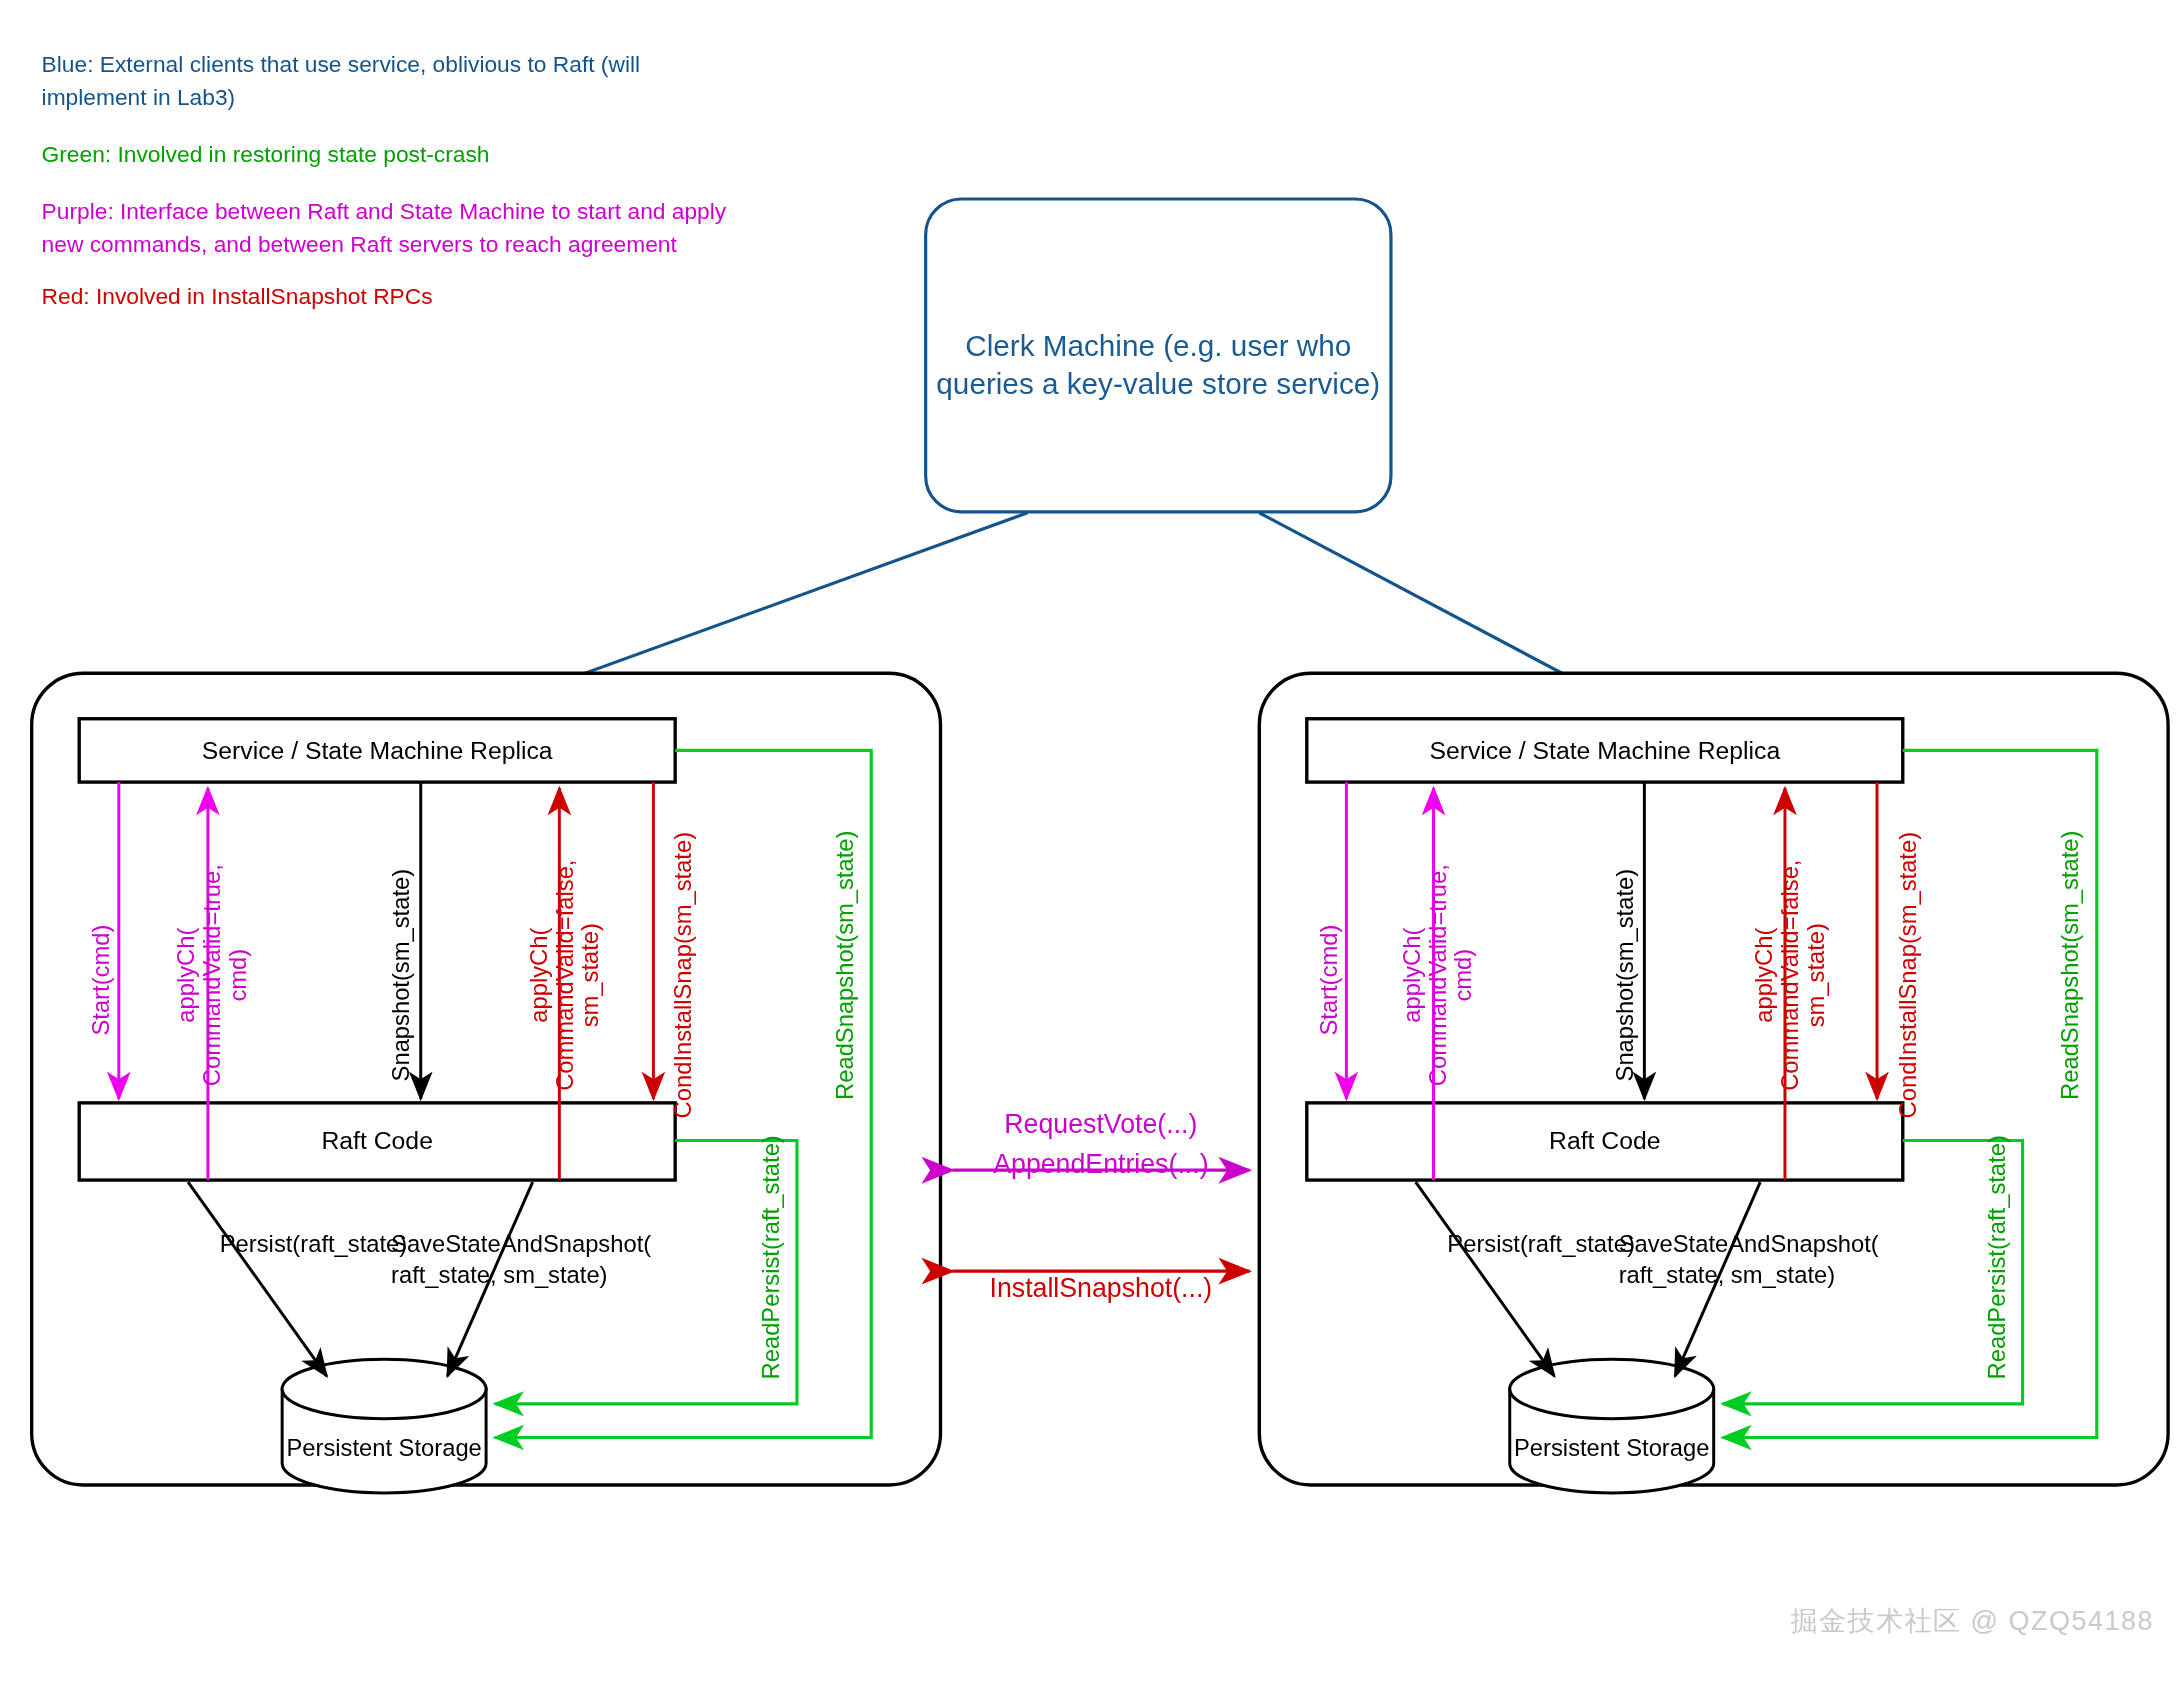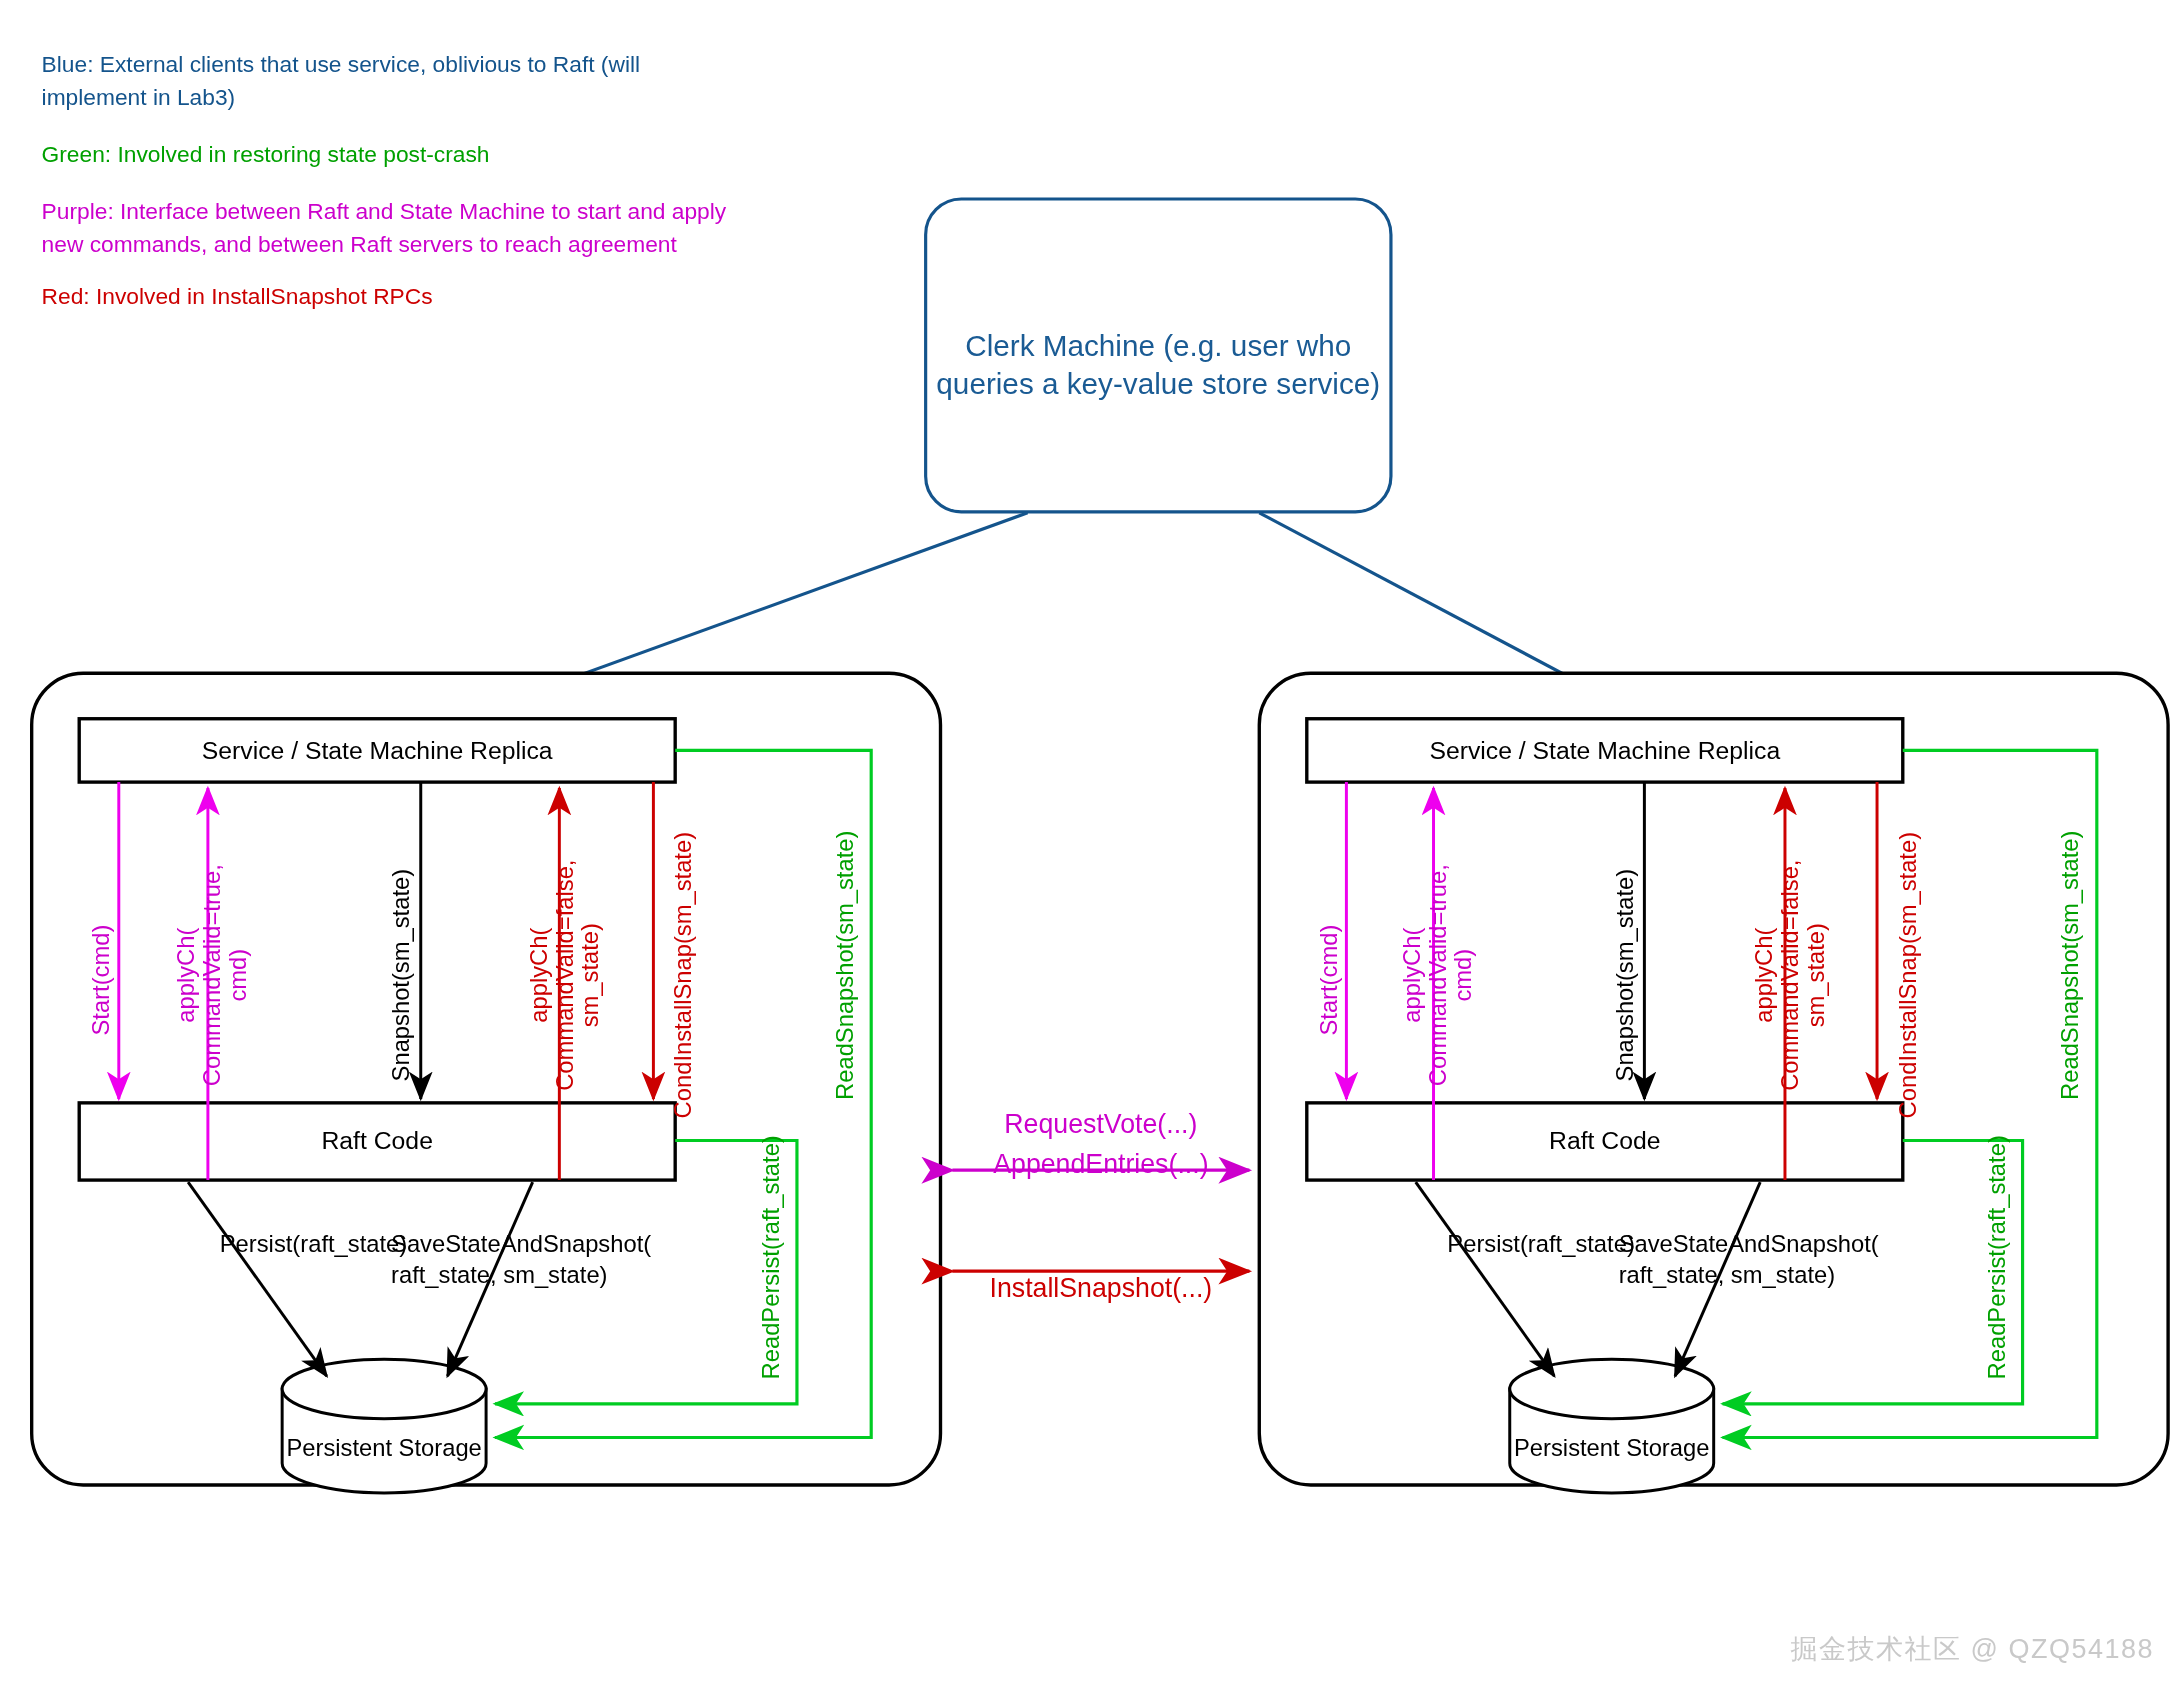--- a/index.html
+++ b/index.html
@@ -28,21 +28,21 @@
   }
   .legend-text { font-size: 23px; }
   .node-label  { font-size: 25px; fill: #000000; }
   .clerk-label { font-size: 30px; fill: #1a5b94; }
   .edge-label  { font-size: 24px; }
   .rpc-label   { font-size: 27px; }
   .store-label { font-size: 24px; fill: #000000; }
   .watermark {
     position: absolute;
     right: 24px;
-    bottom: 16px;
+    bottom: 44px;
     font-size: 27px;
     color: #c9c9c9;
     letter-spacing: 1.5px;
     font-family: "Liberation Sans", sans-serif;
     white-space: nowrap;
     text-shadow: 1px 1px 0 #ffffff;
   }
 </style>
 </head>
 <body>

